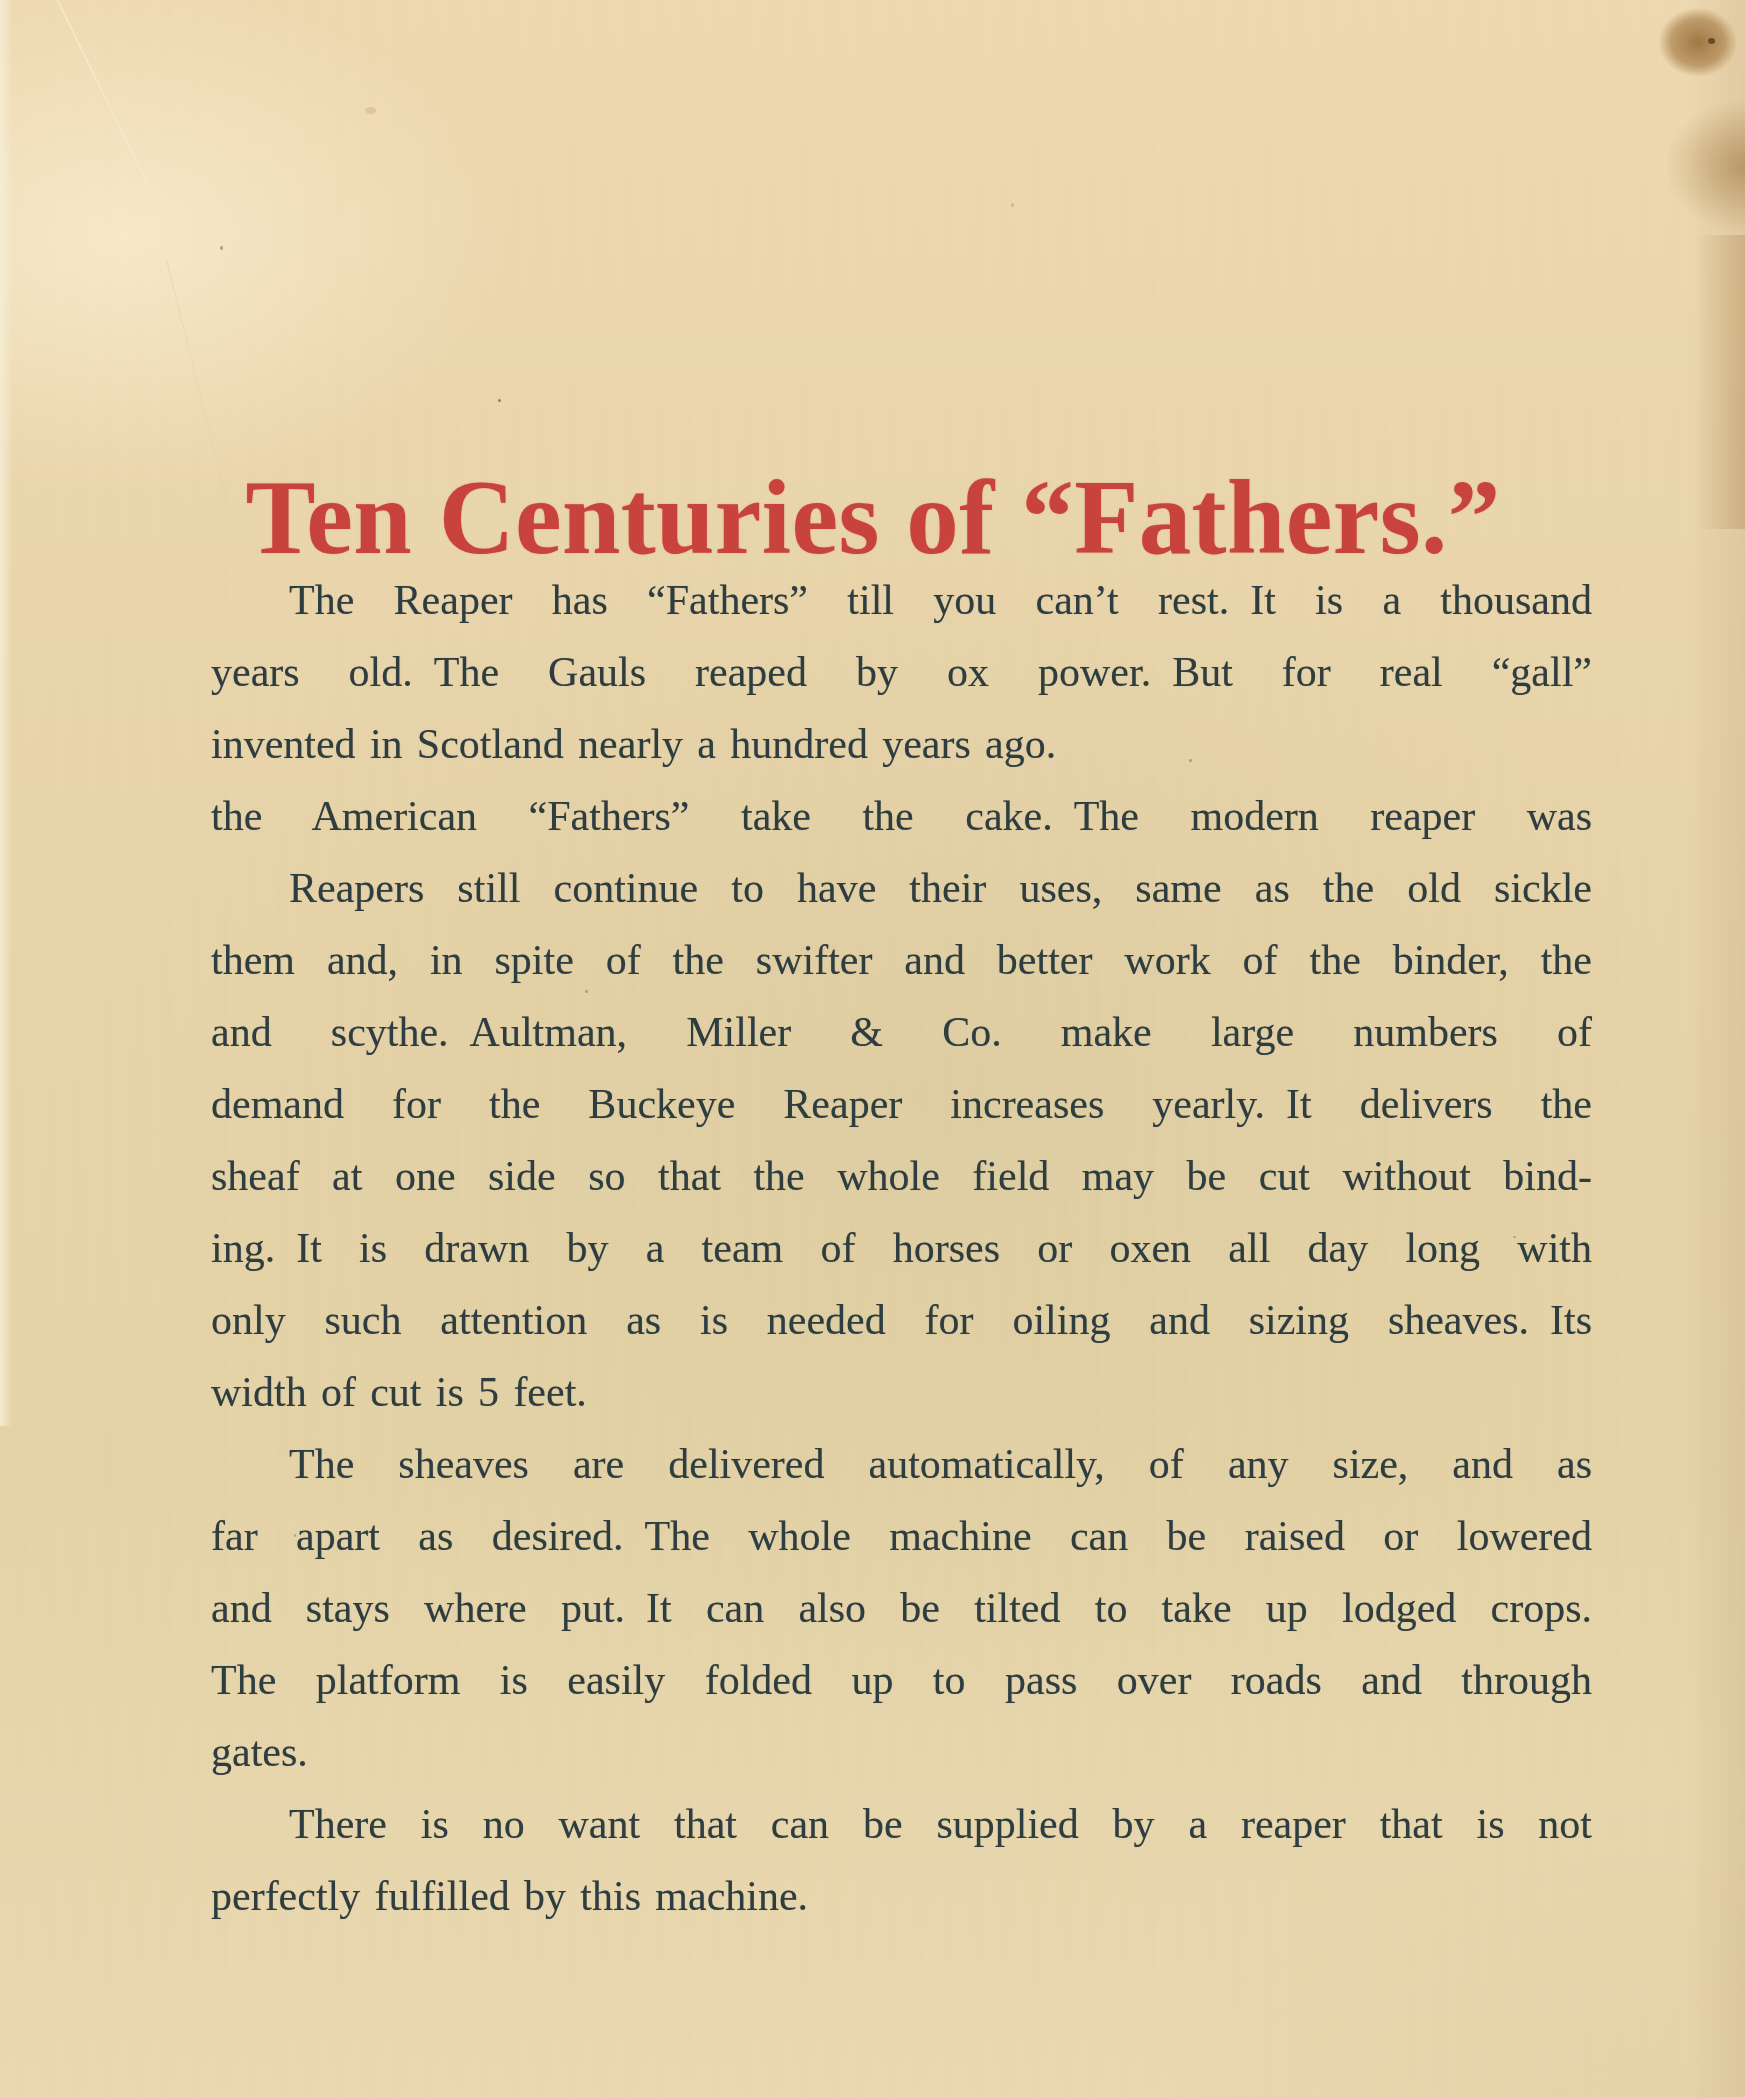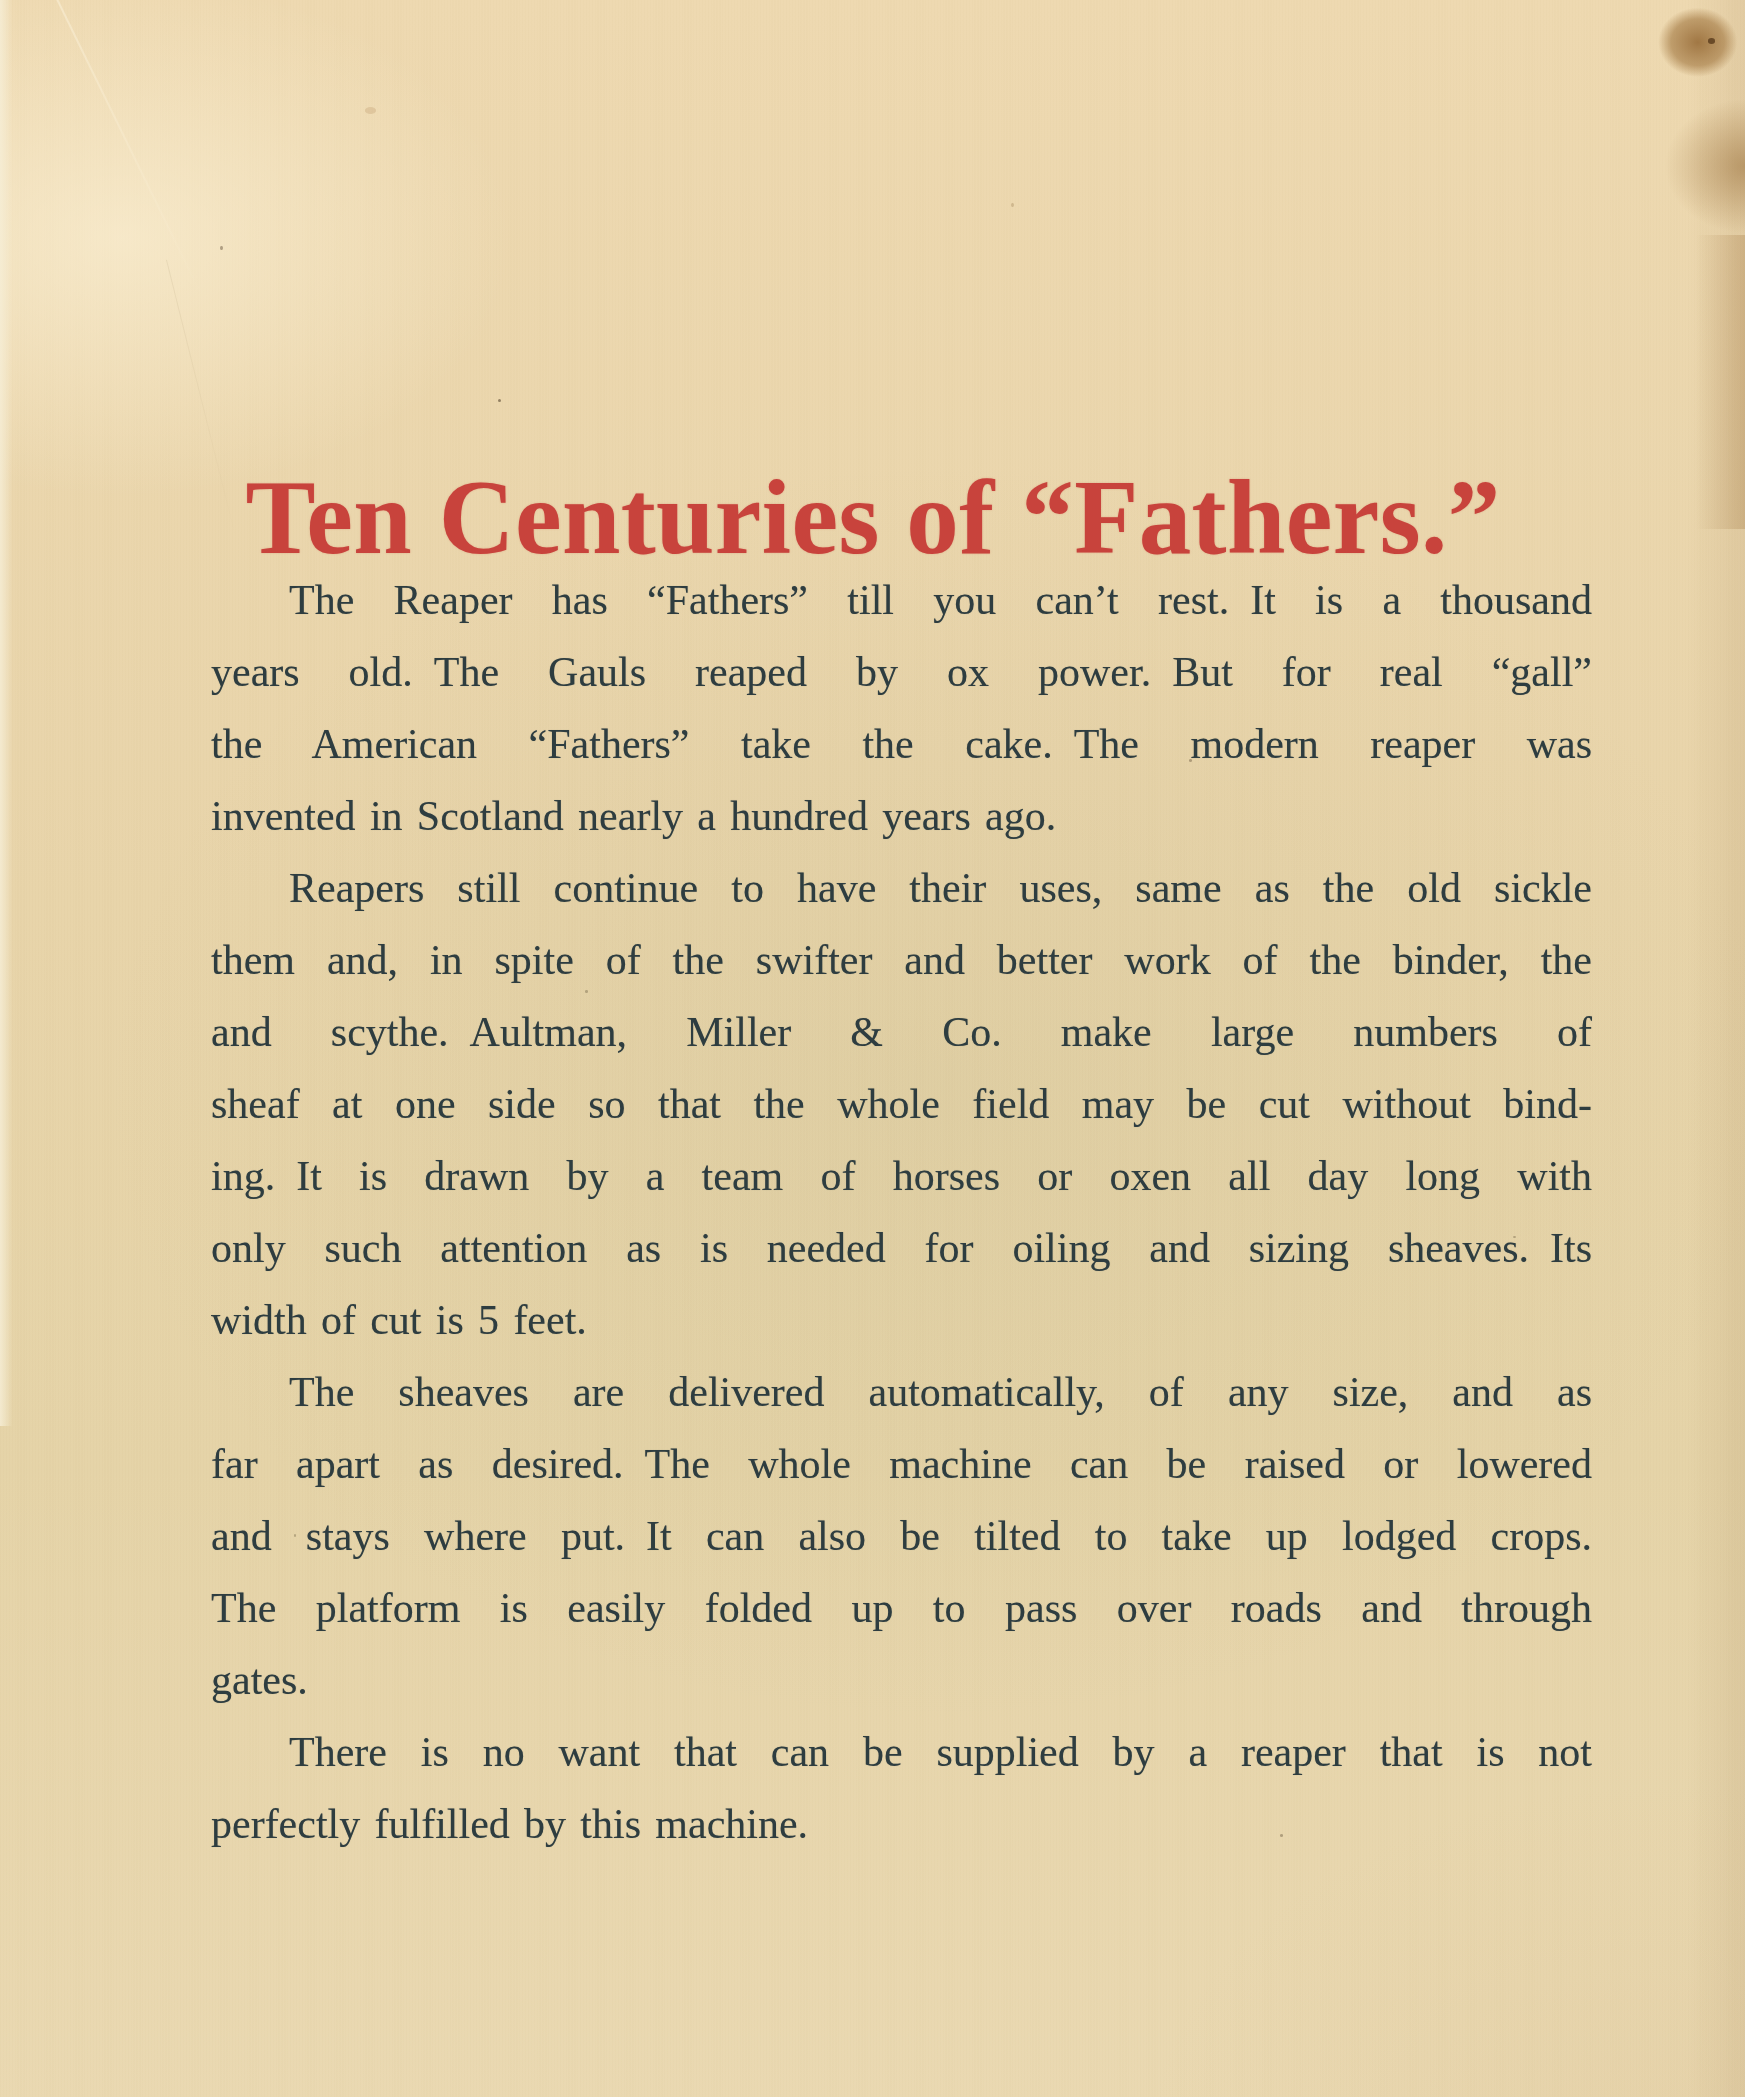--- a/index.html
+++ b/index.html
@@ -73,25 +73,26 @@
   <div class="speck" style="left:294px;top:1534px;width:2.1px;height:2.5px;opacity:.3"></div>
   <div class="speck" style="left:1513px;top:1236px;width:2.5px;height:2.1px;opacity:.3"></div>
   <div class="speck" style="left:1011px;top:203px;width:2.9px;height:4.2px;opacity:.25;background:#7a5a30"></div>
   <div class="speck" style="left:365px;top:107px;width:11px;height:6.7px;opacity:.18;background:#9a6b35;border-radius:50%"></div>
 
   <h1 id="title" style="color: rgb(200, 67, 60);">Ten Centuries of “Fathers.”</h1>
 
   <div id="text-block" style="color: rgb(46, 61, 64);">
       <div class="line indent">The Reaper has “Fathers” till you can’t rest. It is a thousand</div>
       <div class="line">years old. The Gauls reaped by ox power. But for real “gall”</div>
+      <div class="line endline">invented in Scotland nearly a hundred years ago.</div>
       <div class="line">the American “Fathers” take the cake. The modern reaper was</div>
-      <div class="line endline">invented in Scotland nearly a hundred years ago.</div>
       <div class="line indent">Reapers still continue to have their uses, same as the old sickle</div>
       <div class="line">them and, in spite of the swifter and better work of the binder, the</div>
       <div class="line">and scythe. Aultman, Miller &amp; Co. make large numbers of</div>
+      <div class="line">demand for the Buckeye Reaper increases yearly. It delivers the</div>
       <div class="line">sheaf at one side so that the whole field may be cut without bind-</div>
       <div class="line">ing. It is drawn by a team of horses or oxen all day long with</div>
       <div class="line">only such attention as is needed for oiling and sizing sheaves. Its</div>
       <div class="line endline">width of cut is 5 feet.</div>
       <div class="line indent">The sheaves are delivered automatically, of any size, and as</div>
       <div class="line">far apart as desired. The whole machine can be raised or lowered</div>
       <div class="line">and stays where put. It can also be tilted to take up lodged crops.</div>
       <div class="line">The platform is easily folded up to pass over roads and through</div>
       <div class="line endline">gates.</div>
       <div class="line indent">There is no want that can be supplied by a reaper that is not</div>

